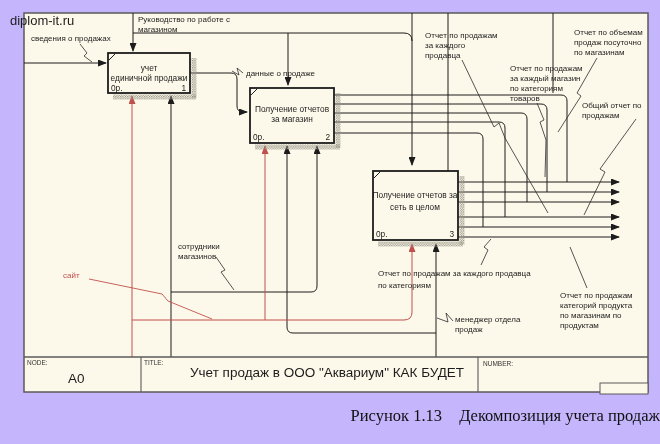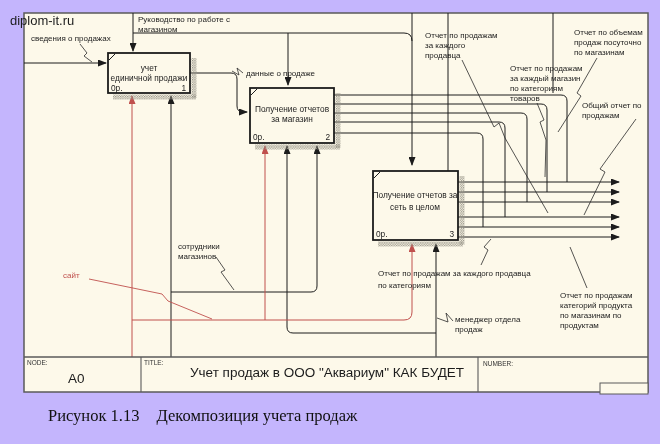--- a/index.html
+++ b/index.html
@@ -3,21 +3,21 @@
 <meta charset="utf-8">
 <style>
   html,body{margin:0;padding:0;background:#ffffff;}
   .page{position:relative;width:660px;height:444px;background:#c4b5fd;overflow:hidden;
         font-family:"Liberation Sans",sans-serif;}
   svg text{font-family:"Liberation Sans",sans-serif;fill:#1c1c1c;}
   svg .lbl{font-size:8px;}
   svg .boxlbl{font-size:8.3px;}
   svg .tiny{font-size:6.5px;fill:#333;}
   svg .red{fill:#c0504d;}
-  .caption{position:absolute;left:0;top:406px;width:660px;text-align:left;
+  .caption{position:absolute;left:0;top:406px;width:660px;text-align:right;
            font-family:"Liberation Serif",serif;font-size:16.5px;color:#101010;
            padding-left:48px;box-sizing:border-box;}
   .caption span{display:inline-block;}
   .caption .c2{margin-left:13px;}
 </style>
 </head>
 <body>
 
 <div class="page">
 

